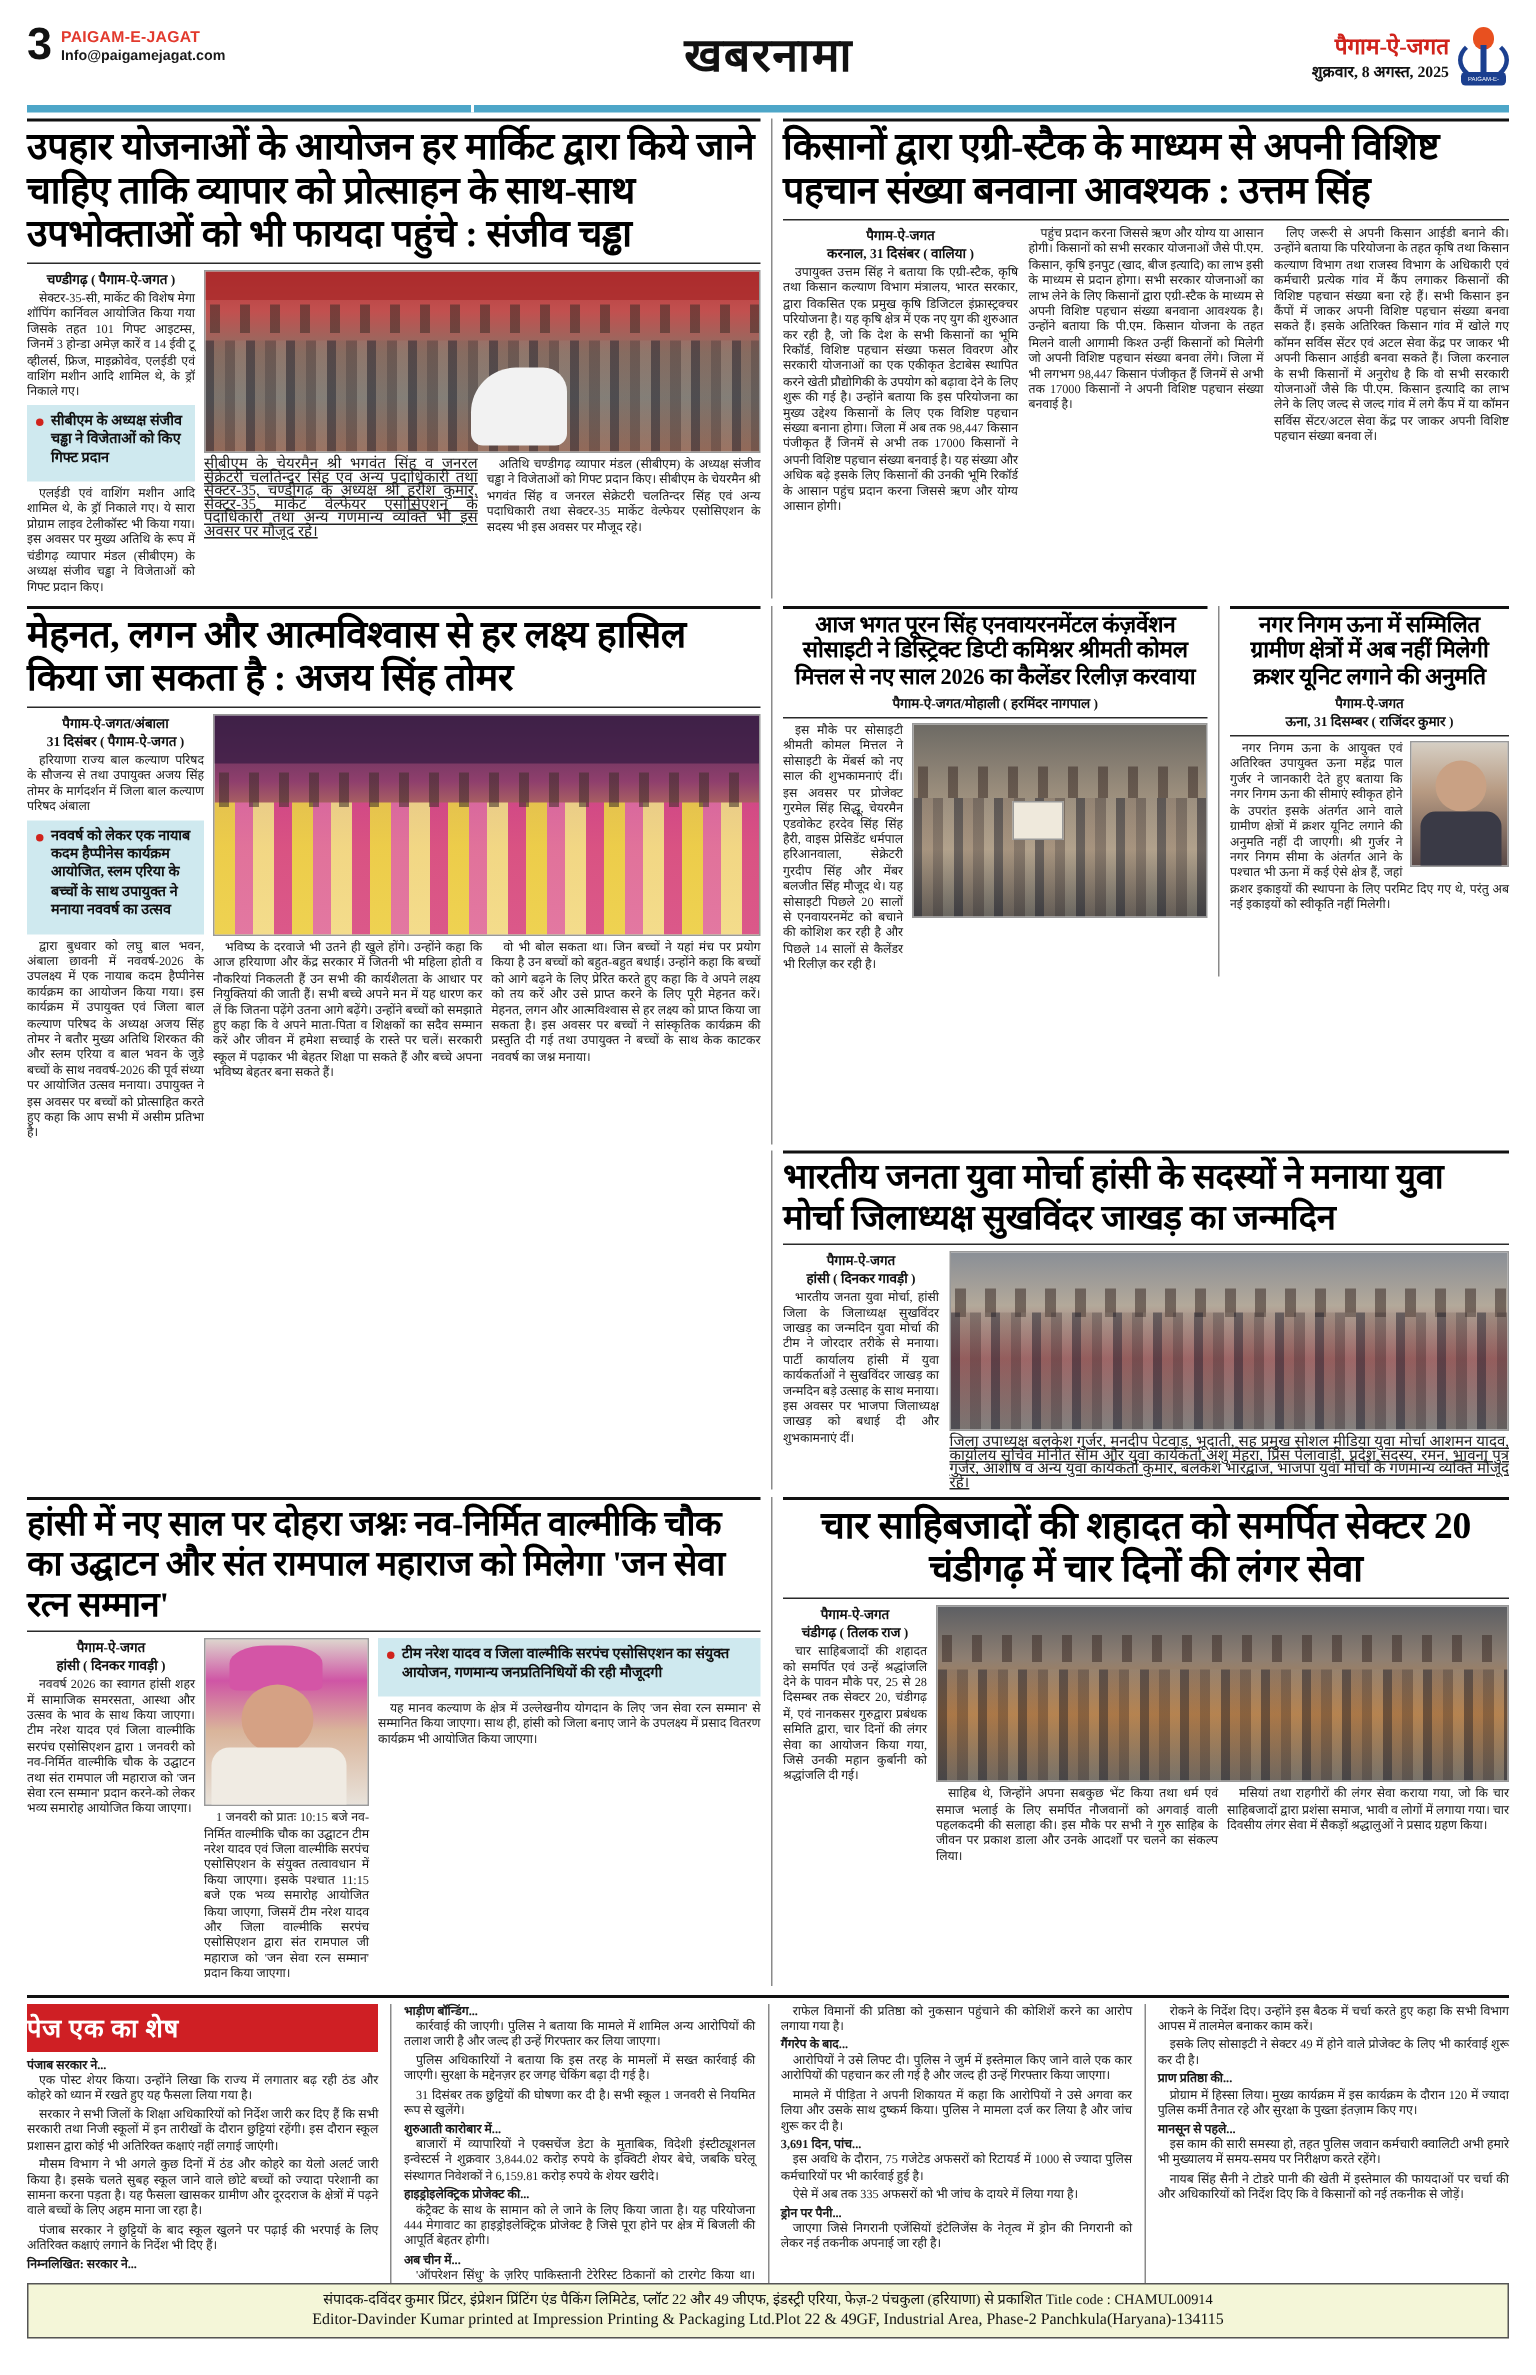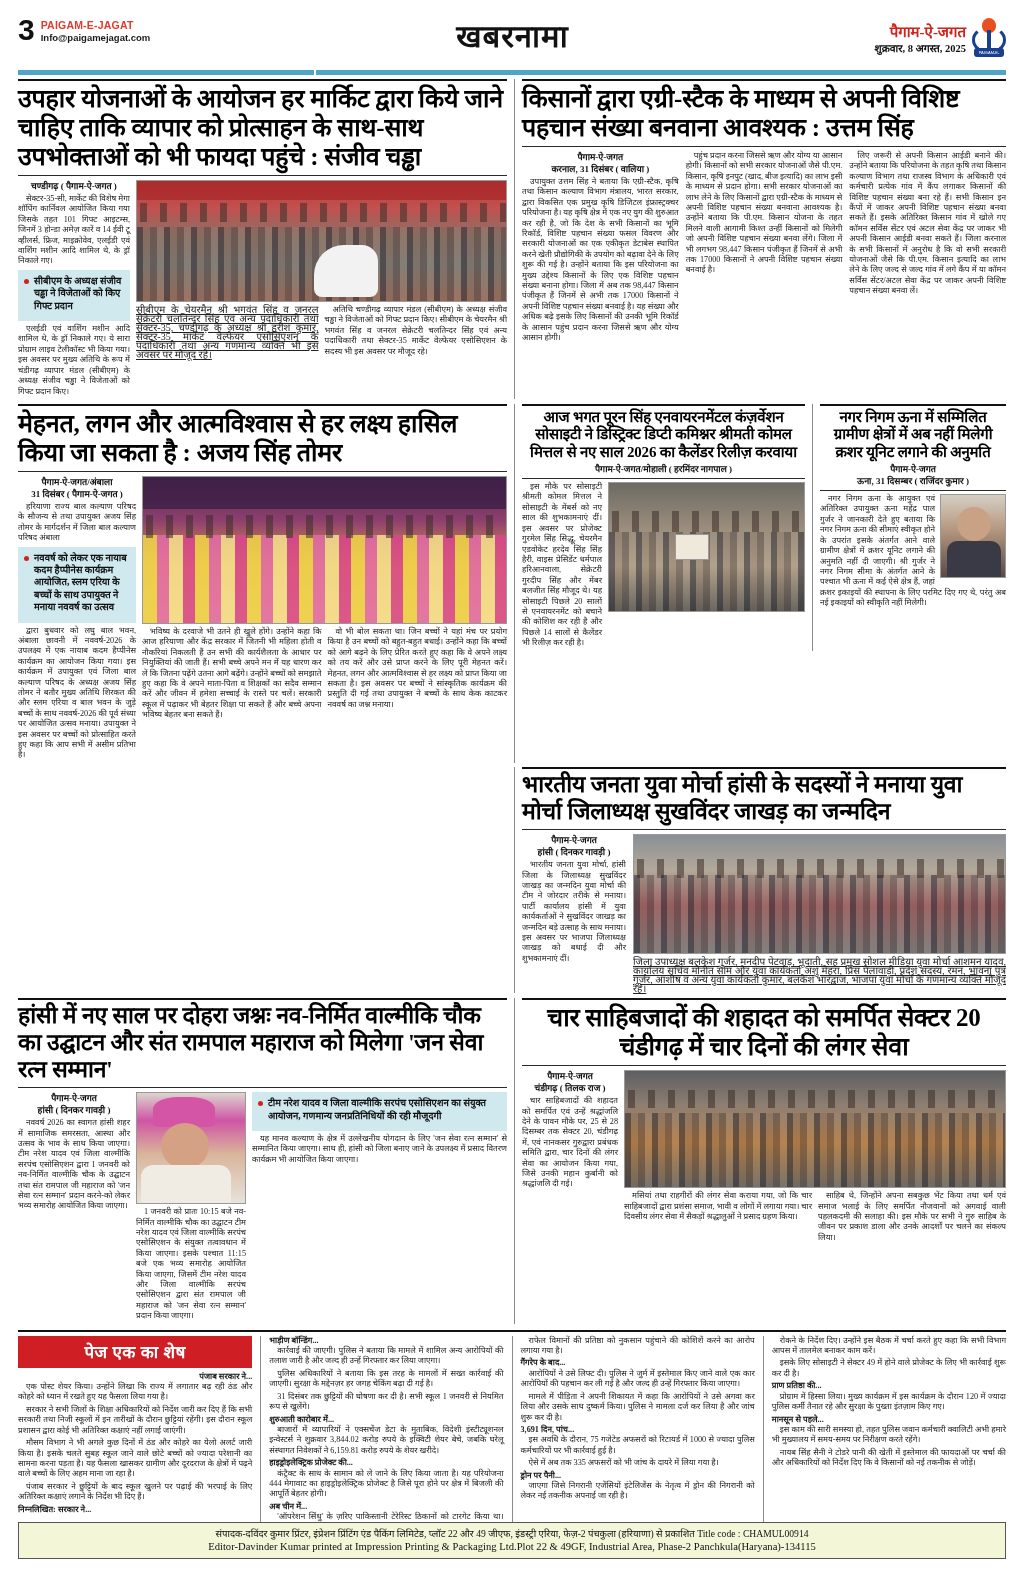--- a/index.html
+++ b/index.html
@@ -68,21 +68,21 @@
   .bulletbox ul { margin:0; padding:0; list-style:none; }
   .bulletbox li { position:relative; padding-left:10px; font-family:"Liberation Serif",serif; font-weight:bold; font-size:9.6px; line-height:12.4px; margin-bottom:4px; color:#111; }
   .bulletbox li:before { content:""; position:absolute; left:0; top:4px; width:5px; height:5px; border-radius:50%; background:#d0231c; }
 
   
   .cols { display:flex; gap:7px; }
   .col { flex:1; }
   .sep-v { width:1px; background:#8a8a8a; align-self:stretch; }
 
   
-  .red-banner { background:#cf1f24; color:#fff; font-family:"Liberation Serif",serif; font-weight:bold; font-size:17px; text-align:center; padding:4px 0 5px 0; letter-spacing:.5px; }
+  .red-banner { background:#cf1f24; color:#fff; font-family:"Liberation Serif",serif; font-weight:bold; font-size:17px; padding:4px 0 5px 0; letter-spacing:.5px; }
 
   
   .footer { position:absolute; left:18px; right:18px; bottom:24px; background:#f4f6d8; border:1px solid #555; padding:4px 8px; text-align:center; }
   .footer .l1 { font-family:"Liberation Serif",serif; font-size:9.6px; line-height:13px; }
   .footer .l2 { font-family:"Liberation Serif",serif; font-size:10.6px; line-height:14px; }
 </style>
 </head>
 <body>
 
 <div class="page">
@@ -359,42 +359,42 @@
             </div>
         </div>
         <div style="flex:1;">
           <div class="photo ph-langar" style="height:118px;">
             <div class="heads" style="top:16%;"></div>
               <div class="people" style="height:64%;"></div>
           </div>
           <div class="cols" style="gap:6px;margin-top:3px;">
             <div class="col">
                 <div class="body-txt">
+                  <p>साहिब थे, जिन्होंने अपना सबकुछ भेंट किया तथा धर्म एवं समाज भलाई के लिए समर्पित नौजवानों को अगवाई वाली पहलकदमी की सलाहा की। इस मौके पर सभी ने गुरु साहिब के जीवन पर प्रकाश डाला और उनके आदर्शों पर चलने का संकल्प लिया।</p>
+                </div>
+              </div>
+            <div class="col">
+                <div class="body-txt">
                   <p>मसियां तथा राहगीरों की लंगर सेवा कराया गया, जो कि चार साहिबजादों द्वारा प्रशंसा समाज, भावी व लोगों में लगाया गया। चार दिवसीय लंगर सेवा में सैकड़ों श्रद्धालुओं ने प्रसाद ग्रहण किया।</p>
-                </div>
-              </div>
-            <div class="col">
-                <div class="body-txt">
-                  <p>साहिब थे, जिन्होंने अपना सबकुछ भेंट किया तथा धर्म एवं समाज भलाई के लिए समर्पित नौजवानों को अगवाई वाली पहलकदमी की सलाहा की। इस मौके पर सभी ने गुरु साहिब के जीवन पर प्रकाश डाला और उनके आदर्शों पर चलने का संकल्प लिया।</p>
                 </div>
               </div>
           </div>
         </div>
       </div>
     </div>
   </div>
 
   <div style="margin-top:6px;">
     <div class="hr-thick" style="margin-bottom:4px;"></div>
     <div class="cols" style="gap:8px;">
 
       <div class="col">
         <div class="red-banner">पेज एक का शेष</div>
         <div class="body-txt" style="margin-top:4px;">
-          <div style="font-weight:bold;text-align:right;">पंजाब सरकार ने...</div>
+          <div style="font-weight:bold;text-align:left;">पंजाब सरकार ने...</div>
           <p>एक पोस्ट शेयर किया। उन्होंने लिखा कि राज्य में लगातार बढ़ रही ठंड और कोहरे को ध्यान में रखते हुए यह फैसला लिया गया है।</p>
           <p>सरकार ने सभी जिलों के शिक्षा अधिकारियों को निर्देश जारी कर दिए हैं कि सभी सरकारी तथा निजी स्कूलों में इन तारीखों के दौरान छुट्टियां रहेंगी। इस दौरान स्कूल प्रशासन द्वारा कोई भी अतिरिक्त कक्षाएं नहीं लगाई जाएंगी।</p>
           <p>मौसम विभाग ने भी अगले कुछ दिनों में ठंड और कोहरे का येलो अलर्ट जारी किया है। इसके चलते सुबह स्कूल जाने वाले छोटे बच्चों को ज्यादा परेशानी का सामना करना पड़ता है। यह फैसला खासकर ग्रामीण और दूरदराज के क्षेत्रों में पढ़ने वाले बच्चों के लिए अहम माना जा रहा है।</p>
           <p>पंजाब सरकार ने छुट्टियों के बाद स्कूल खुलने पर पढ़ाई की भरपाई के लिए अतिरिक्त कक्षाएं लगाने के निर्देश भी दिए हैं।</p>
           <div style="font-weight:bold;">निम्नलिखित: सरकार ने...</div>
 
         </div>
       </div>
 
       <div class="sep-v"></div>

